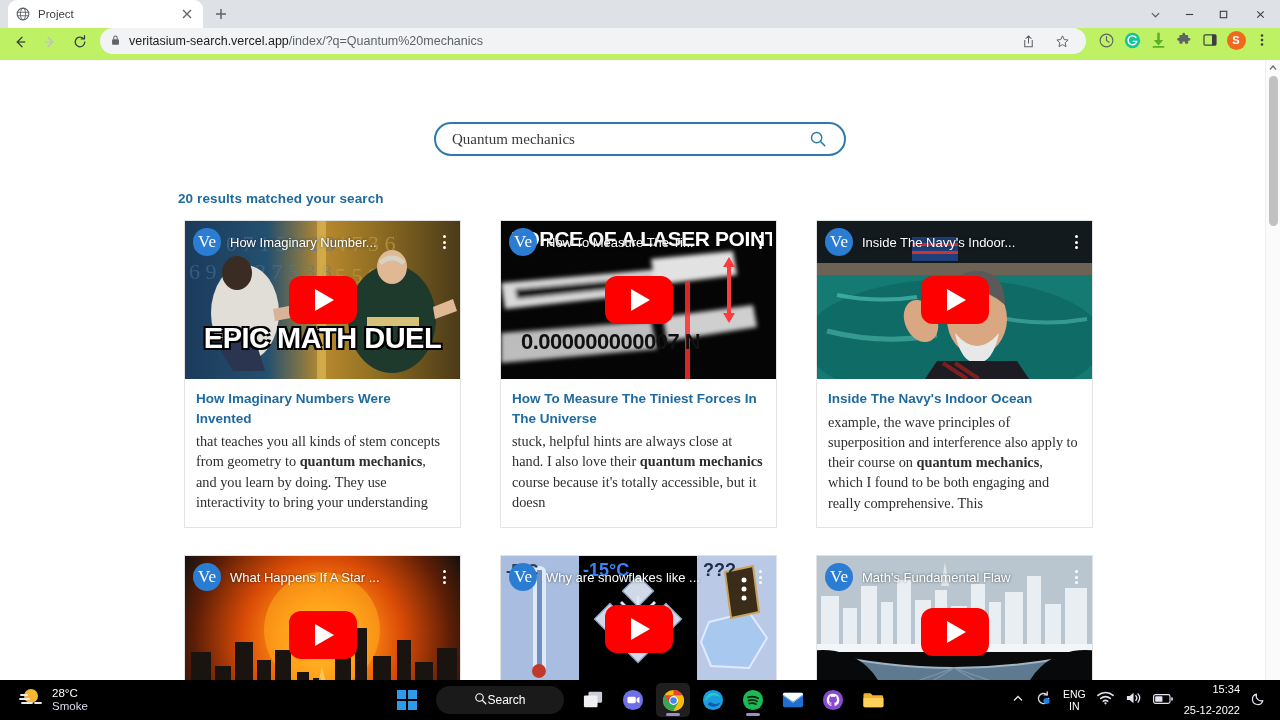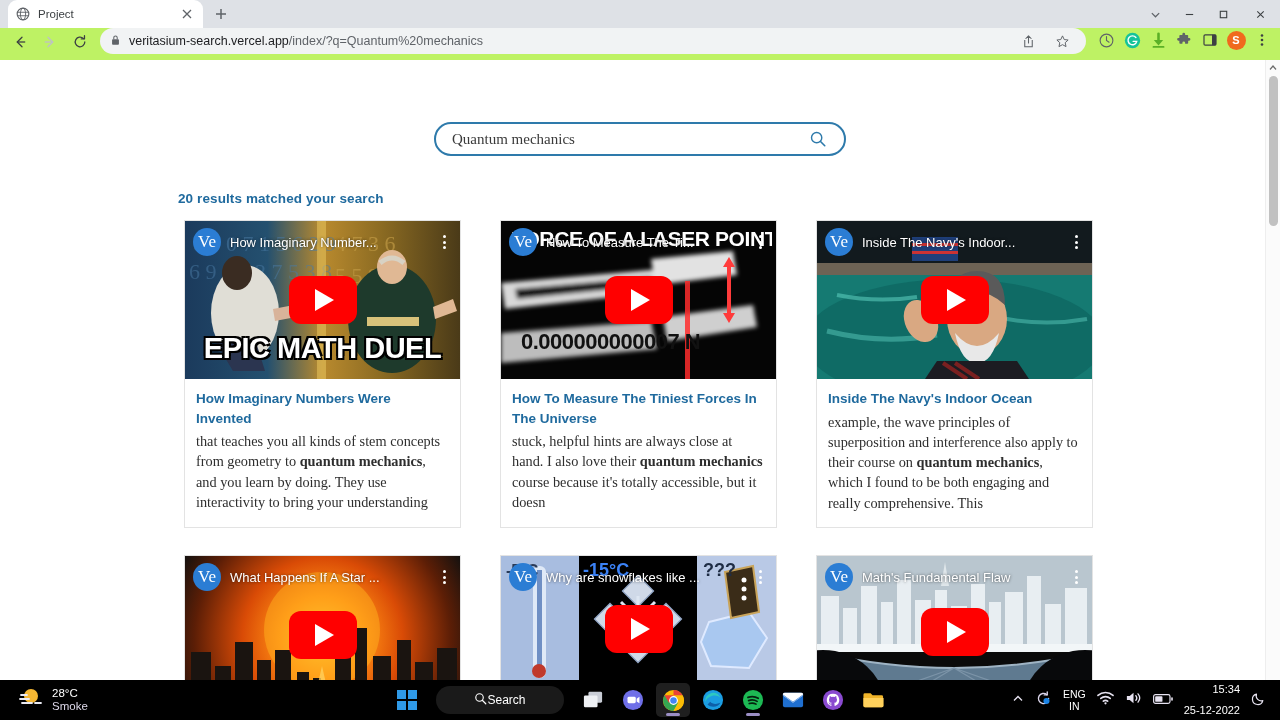--- a/index.html
+++ b/index.html
@@ -317,21 +317,21 @@
                 <path d="M30 120 L48 150 L80 150 L70 118 Z" fill="#2b3550"></path>
                 <path d="M88 88 L130 80 L132 92 L90 100 Z" fill="#d8b39a"></path>
                 <ellipse cx="207" cy="98" rx="44" ry="54" fill="#1e3a2c"></ellipse>
                 <ellipse cx="207" cy="46" rx="15" ry="17" fill="#e0b894"></ellipse>
                 <path d="M195 42 q12 -10 24 0" stroke="#d8d2c4" stroke-width="5" fill="none"></path>
                 <path d="M168 88 L132 84 L130 94 L166 99 Z" fill="#e0b894"></path>
                 <path d="M248 86 L268 78 L272 90 L250 98 Z" fill="#e0b894"></path>
                 <rect x="182" y="96" width="52" height="9" fill="#d8c27a"></rect>
               </svg>
             </div>
-            <div class="banner" style="bottom:14px;font-size:29px;text-shadow:2px 2px 0 #000,-2px -2px 0 #000,2px -2px 0 #000,-2px 2px 0 #000;">EPIC MATH DUEL</div>
+            <div class="banner" style="bottom:24px;font-size:29px;text-shadow:2px 2px 0 #000,-2px -2px 0 #000,2px -2px 0 #000,-2px 2px 0 #000;">EPIC MATH DUEL</div>
             <div class="thumb-overlay">
               <span class="ve-logo">Ve</span>
               <span class="yt-title">How Imaginary Number...</span>
               <span class="kebab">
                   <i></i>
                   <i></i>
                   <i></i>
                 </span>
             </div>
             <div class="playbtn">

